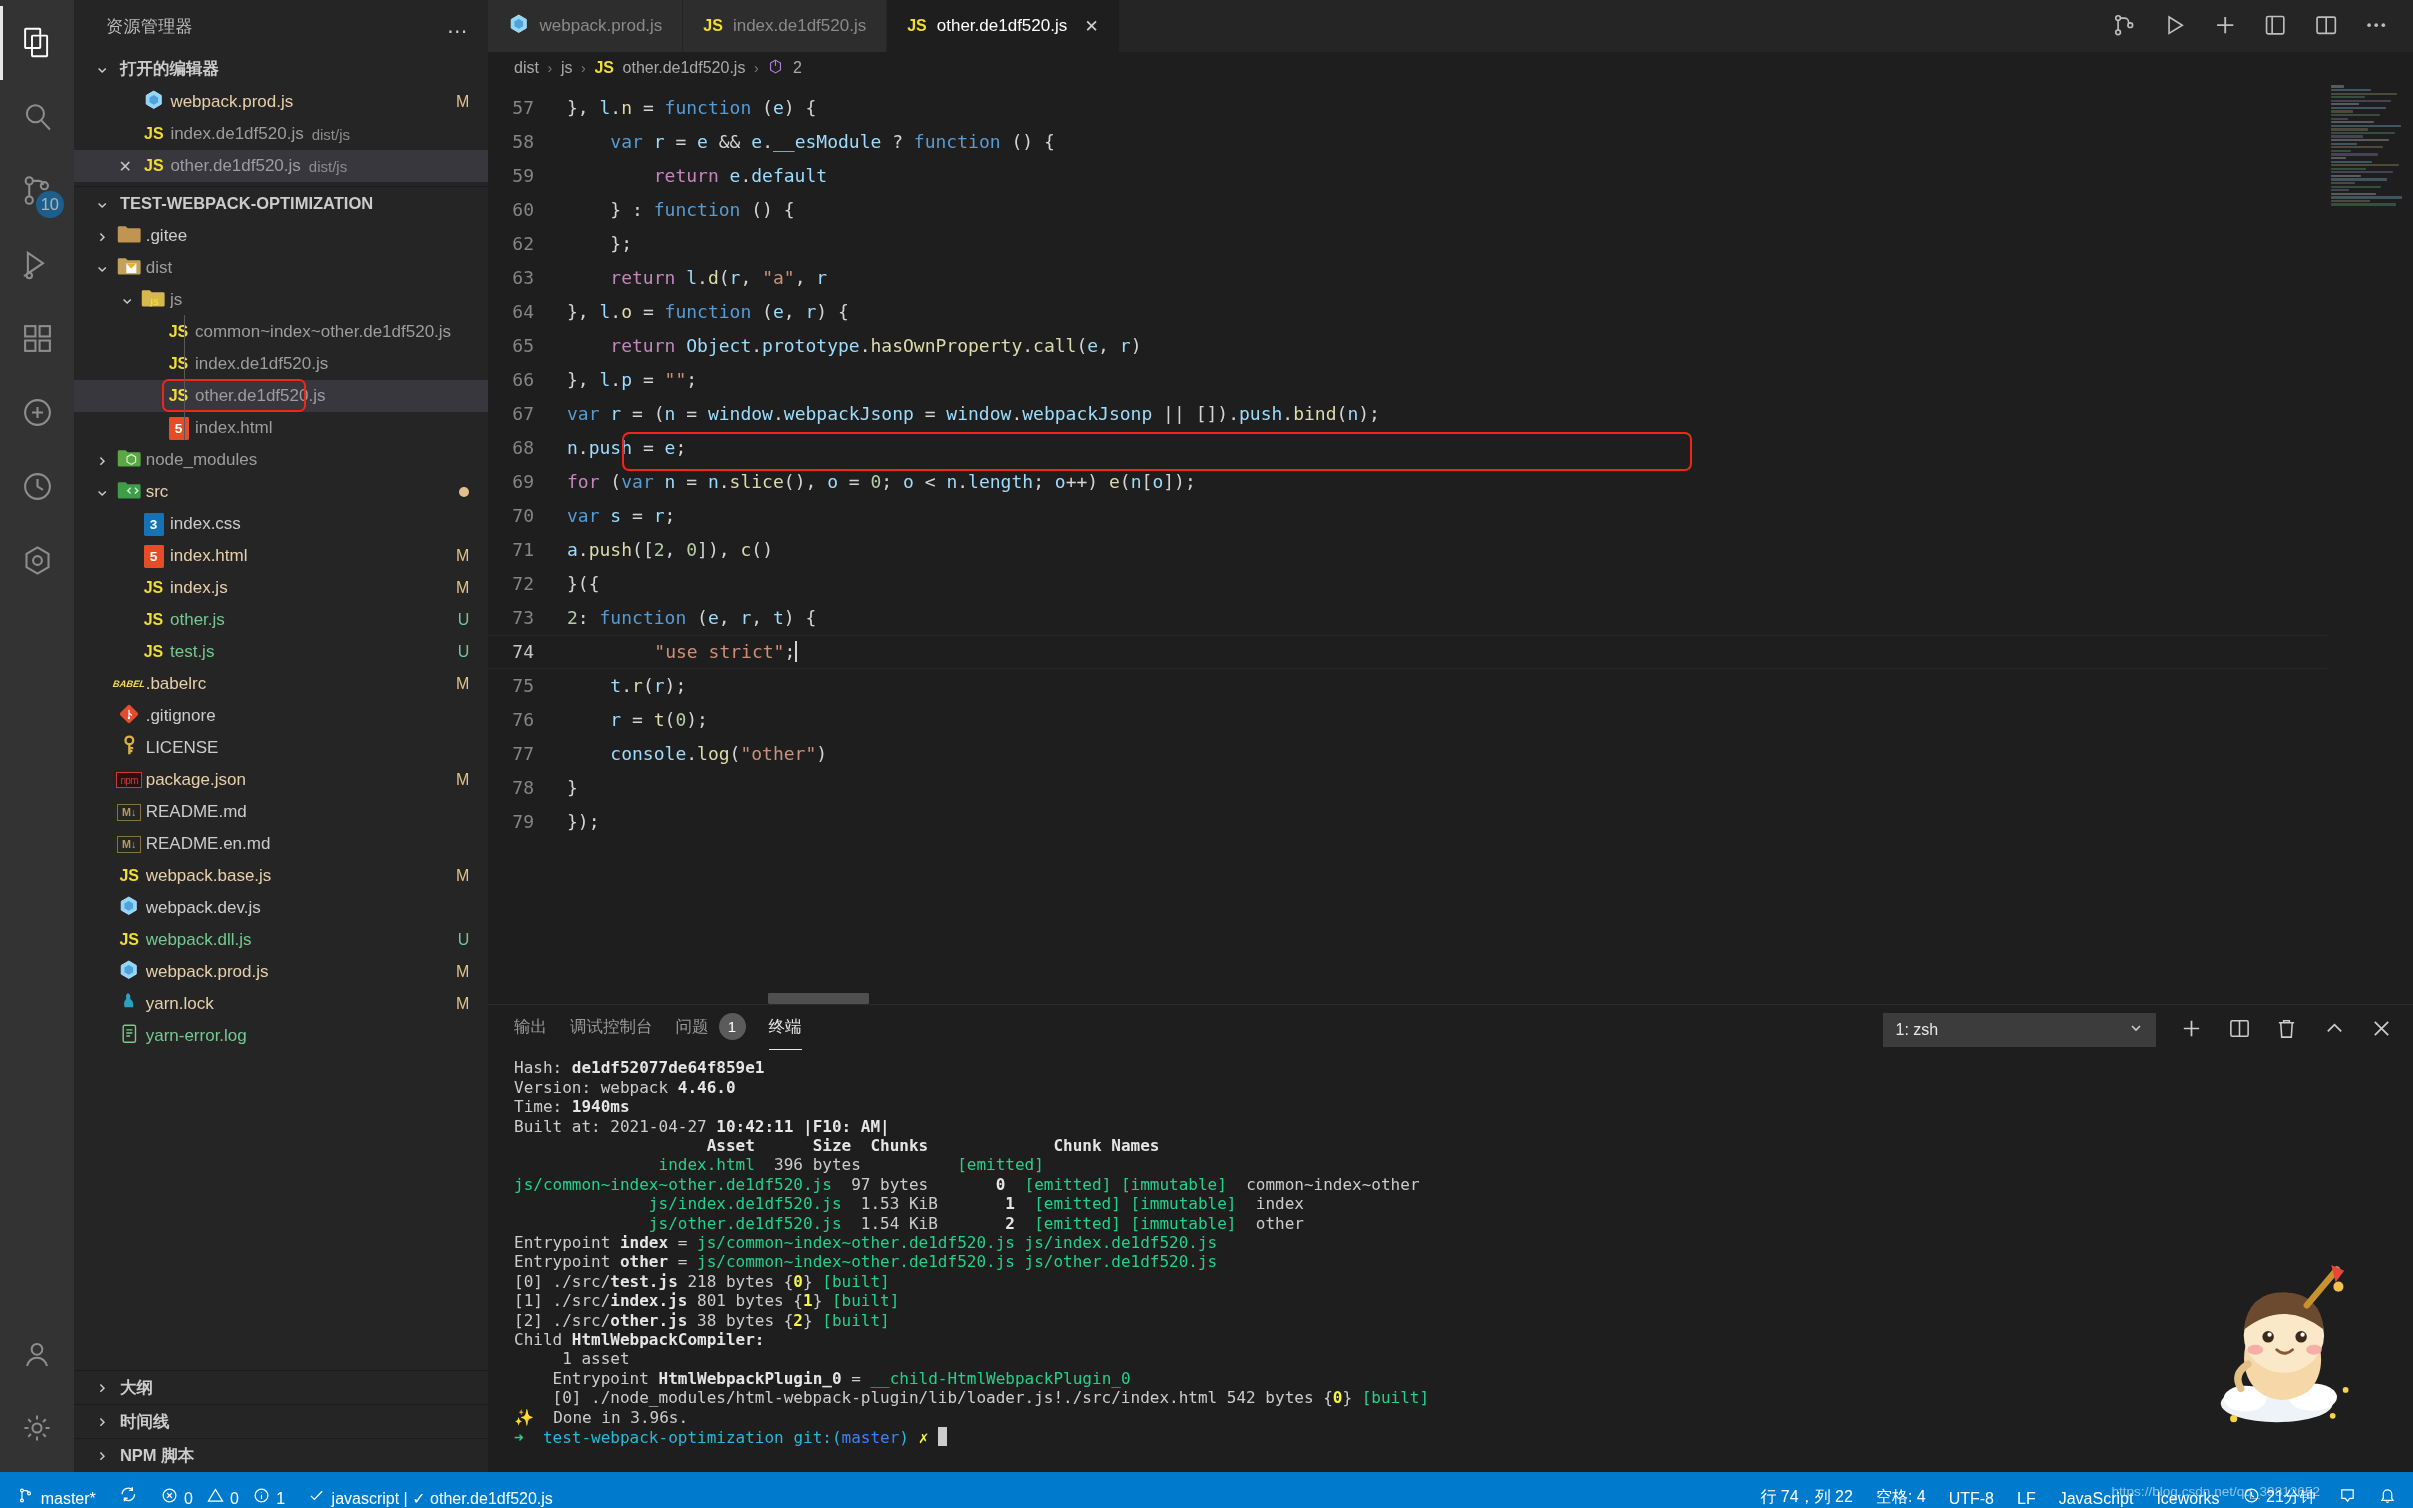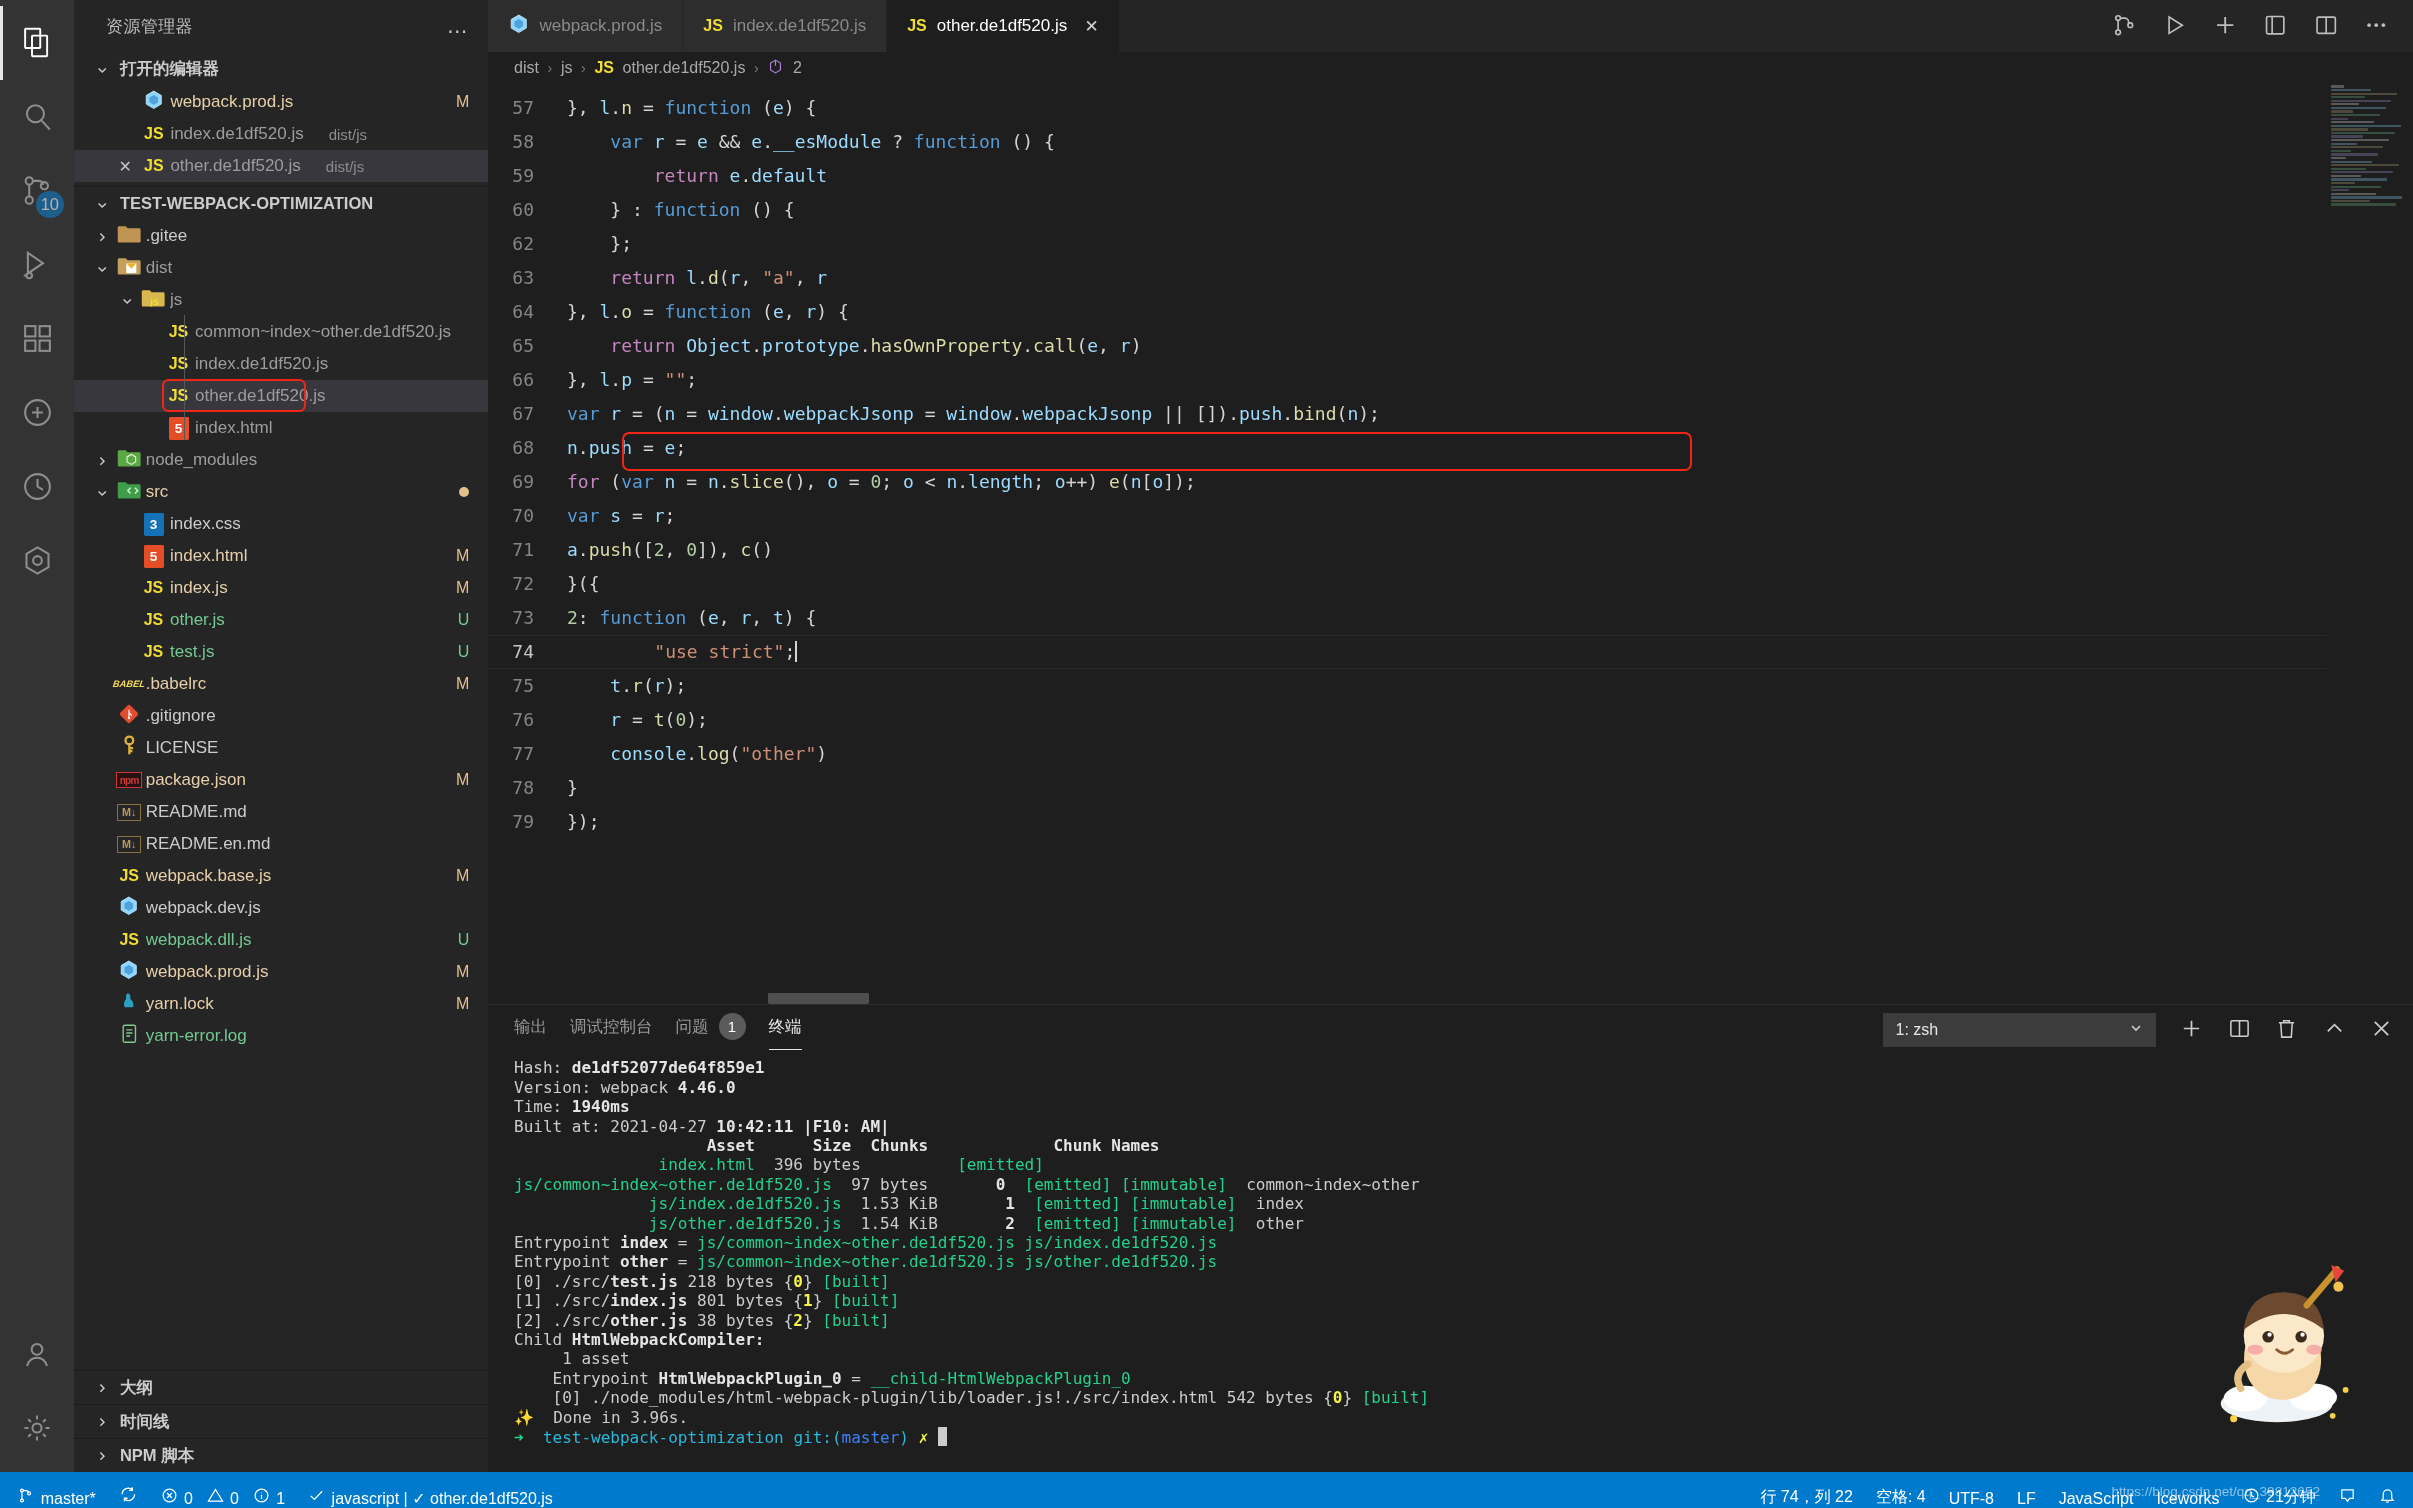--- a/index.html
+++ b/index.html
@@ -54,39 +54,39 @@
   .row {
     height: 32px; display: flex; align-items: center; gap: 0;
     font-size: 17px; color: #cccccc; position: relative; cursor: pointer;
     padding-right: 14.4px; white-space: nowrap;
   }
   .row.selected { background: #37373d; }
   .row .indent { display: inline-block; flex: 0 0 auto; }
   .row .close-x { width: 24.4px; flex: 0 0 24.4px; text-align: center; color: #c5c5c5; font-size: 16px; }
   .row .ficon { width: 33px; flex: 0 0 33px; display: flex; align-items: center; justify-content: center; }
   .row .fname { overflow: hidden; text-overflow: ellipsis; }
-  .row .fpath { color: #8d8d8d; font-size: 15px; margin-left: 25px; }
+  .row .fpath { color: #8d8d8d; font-size: 15px; margin-left: 8px; }
   .row .badge-right { position: absolute; right: 18.7px; font-size: 16px; }
   .m-badge { color: #e2c08d; }
   .u-badge { color: #73c991; }
   .dot-badge { width: 10px; height: 10px; border-radius: 50%; background: #e2c08d; display: inline-block; }
   .tree-guide {
     position: absolute; top: 0; bottom: 0; width: 0.7px; background: #585858;
   }
 
   
   .ic-js { color: #f1dd35; font-weight: bold; font-size: 16px; font-family: "Liberation Sans", sans-serif; }
   .ic-html { width: 20px; height: 23px; background: #e44d26; color: #fff; font-size: 13.6px; font-weight: bold;
              display:flex; align-items:center; justify-content:center; border-radius: 1.4px; }
   .ic-css { width: 20px; height: 23px; background: #1572b6; color: #fff; font-size: 13.6px; font-weight: bold;
              display:flex; align-items:center; justify-content:center; border-radius: 1.4px; }
   .ic-md { width: 24.4px; height: 17px; border: 1.4px solid #8a7141; color: #b99b5d; font-size: 10.8px; font-weight: bold;
            display:flex; align-items:center; justify-content:center; }
   .ic-npm { width: 26px; height: 16px; background: #2a1111; border: 1.4px solid #cb3837; color: #cb3837; font-size: 10px;
-            font-weight: bold; display:flex; align-items:center; justify-content:center; letter-spacing:-0.7px;}
+            font-weight: normal; display:flex; align-items:center; justify-content:center; letter-spacing:-0.7px;}
   .ic-babel { color: #f5da55; font-size: 9.3px; font-weight: bold; font-style: italic; transform: skewX(-8deg); }
   .fname.c-white { color: #cccccc; }
   .fname.c-tan { color: #e7cfa9; }
   .fname.c-green { color: #73c991; }
   .fname.c-grey { color: #9d9d9d; }
 
   .sb-bottom { margin-top: auto; }
   .sb-bottom .sec-header { border-top: 0.7px solid #1b1b1c; }
 
   

